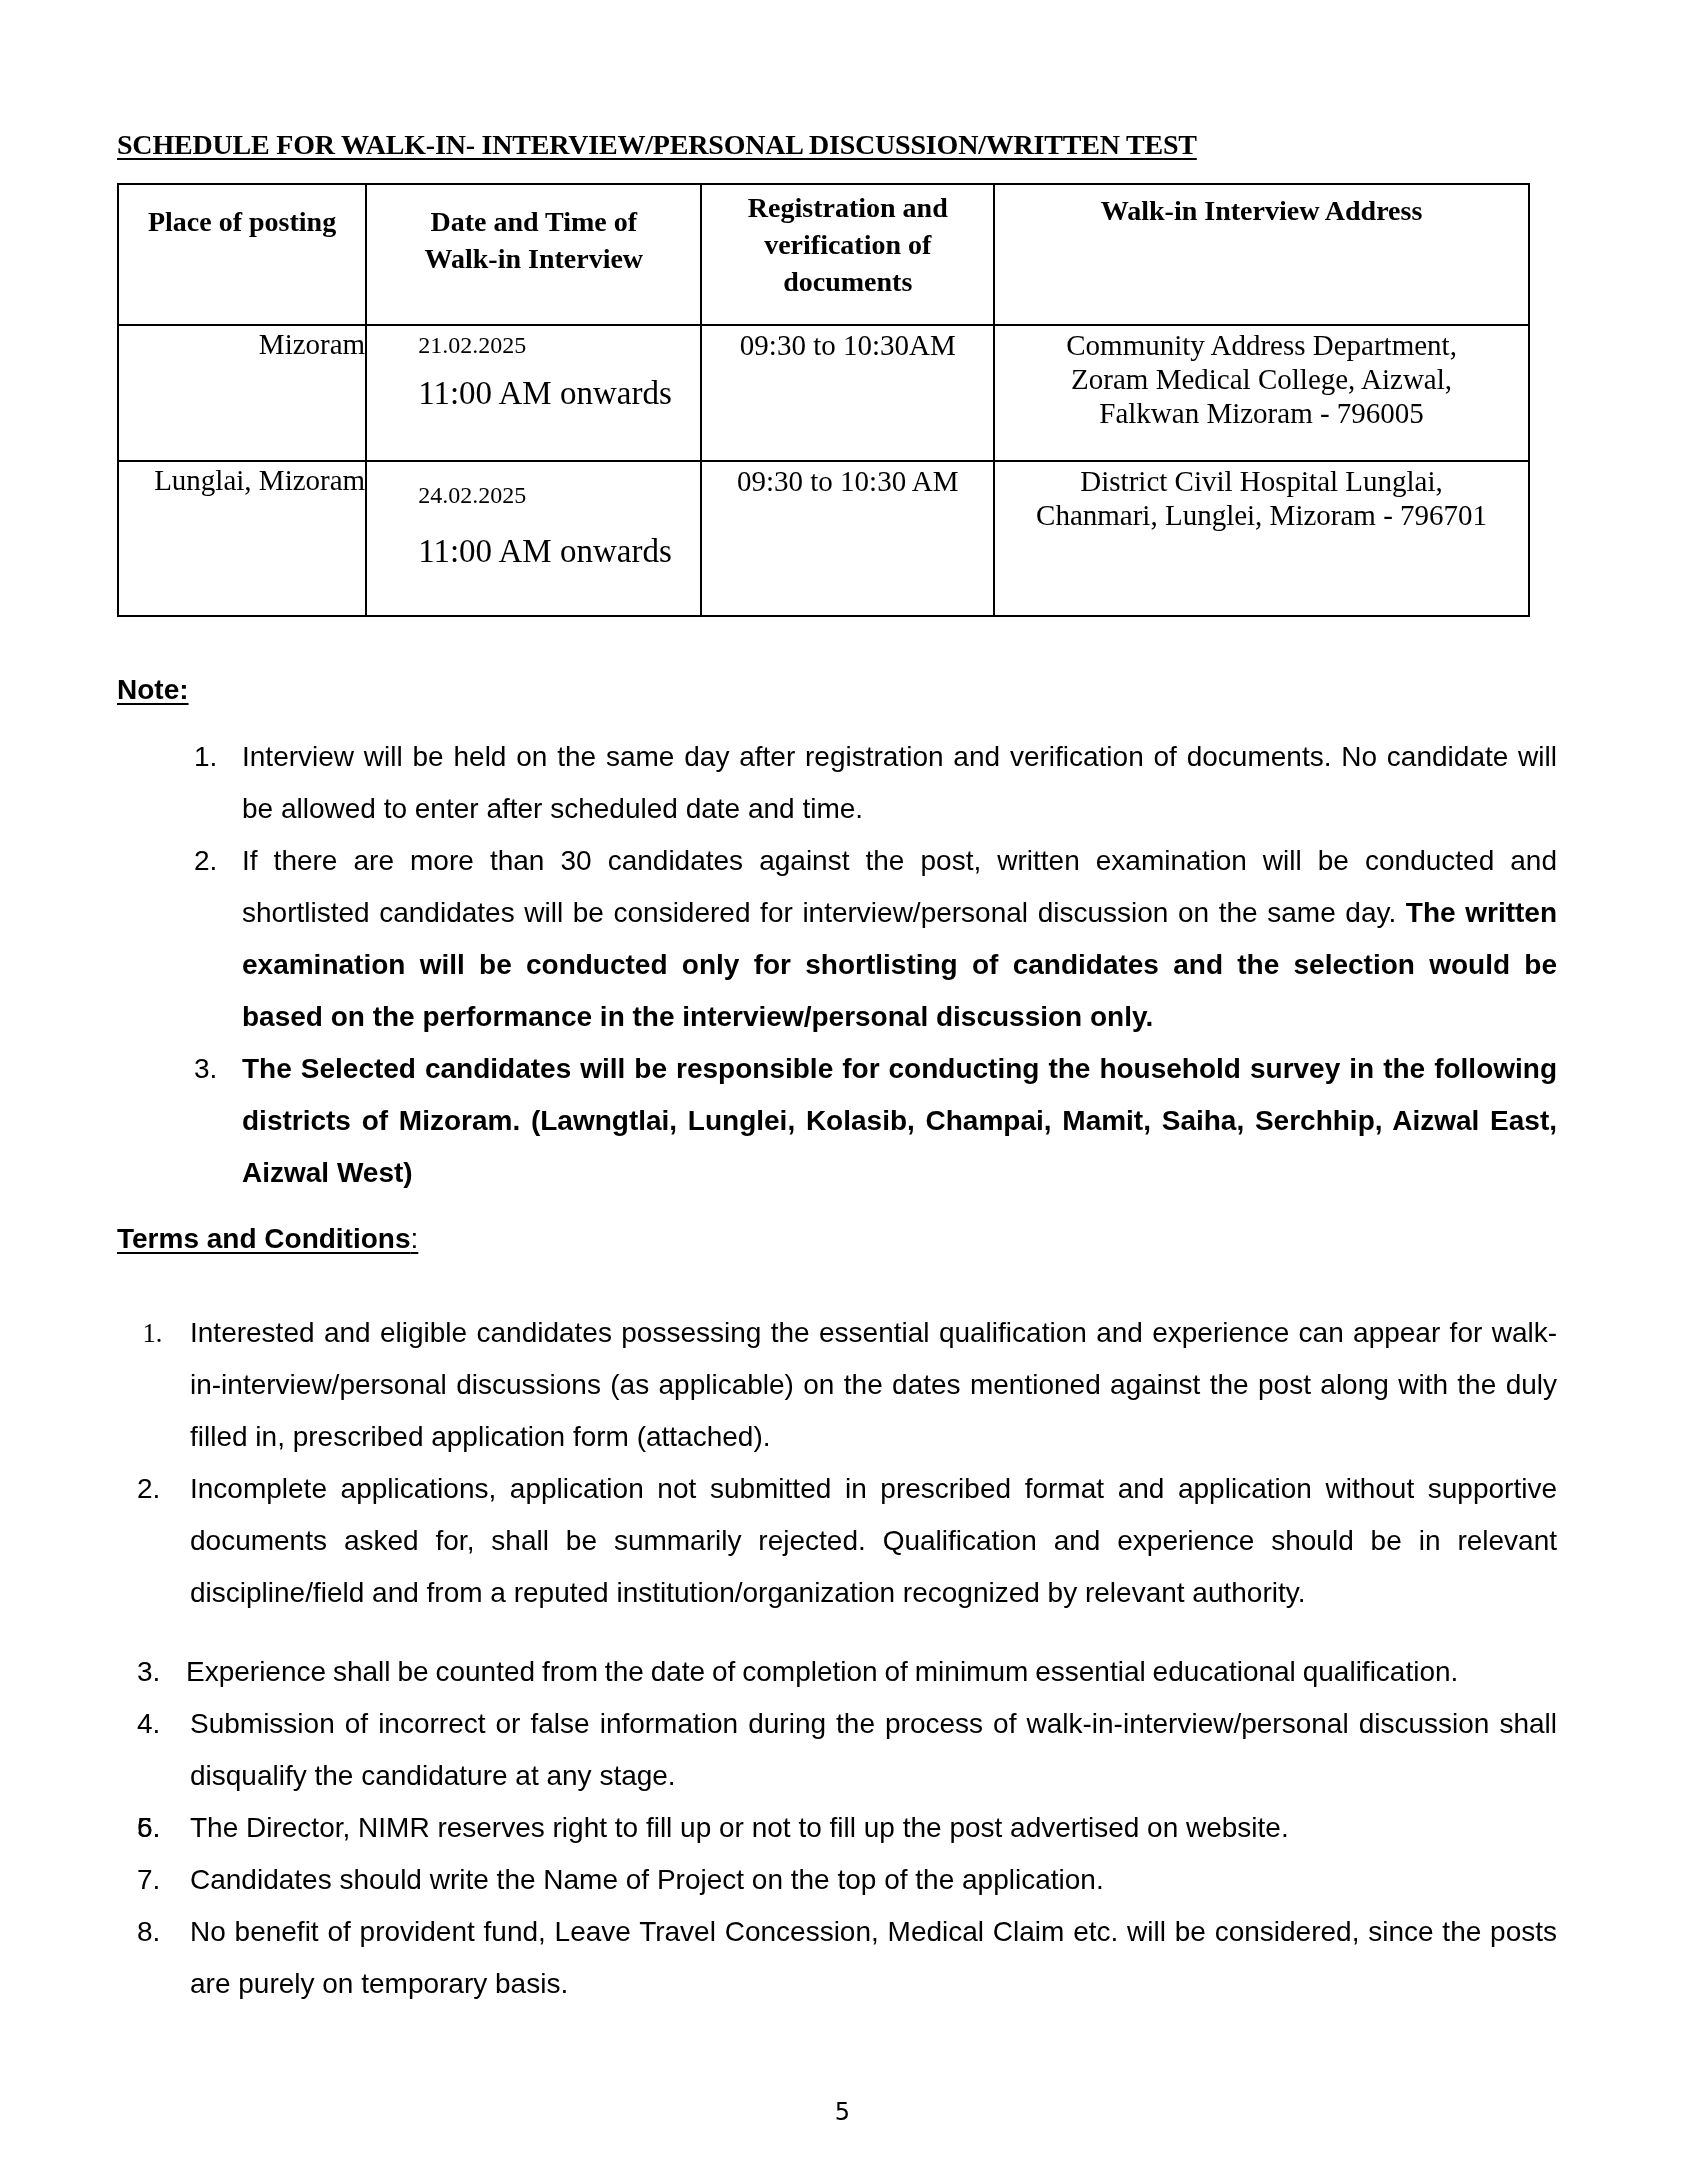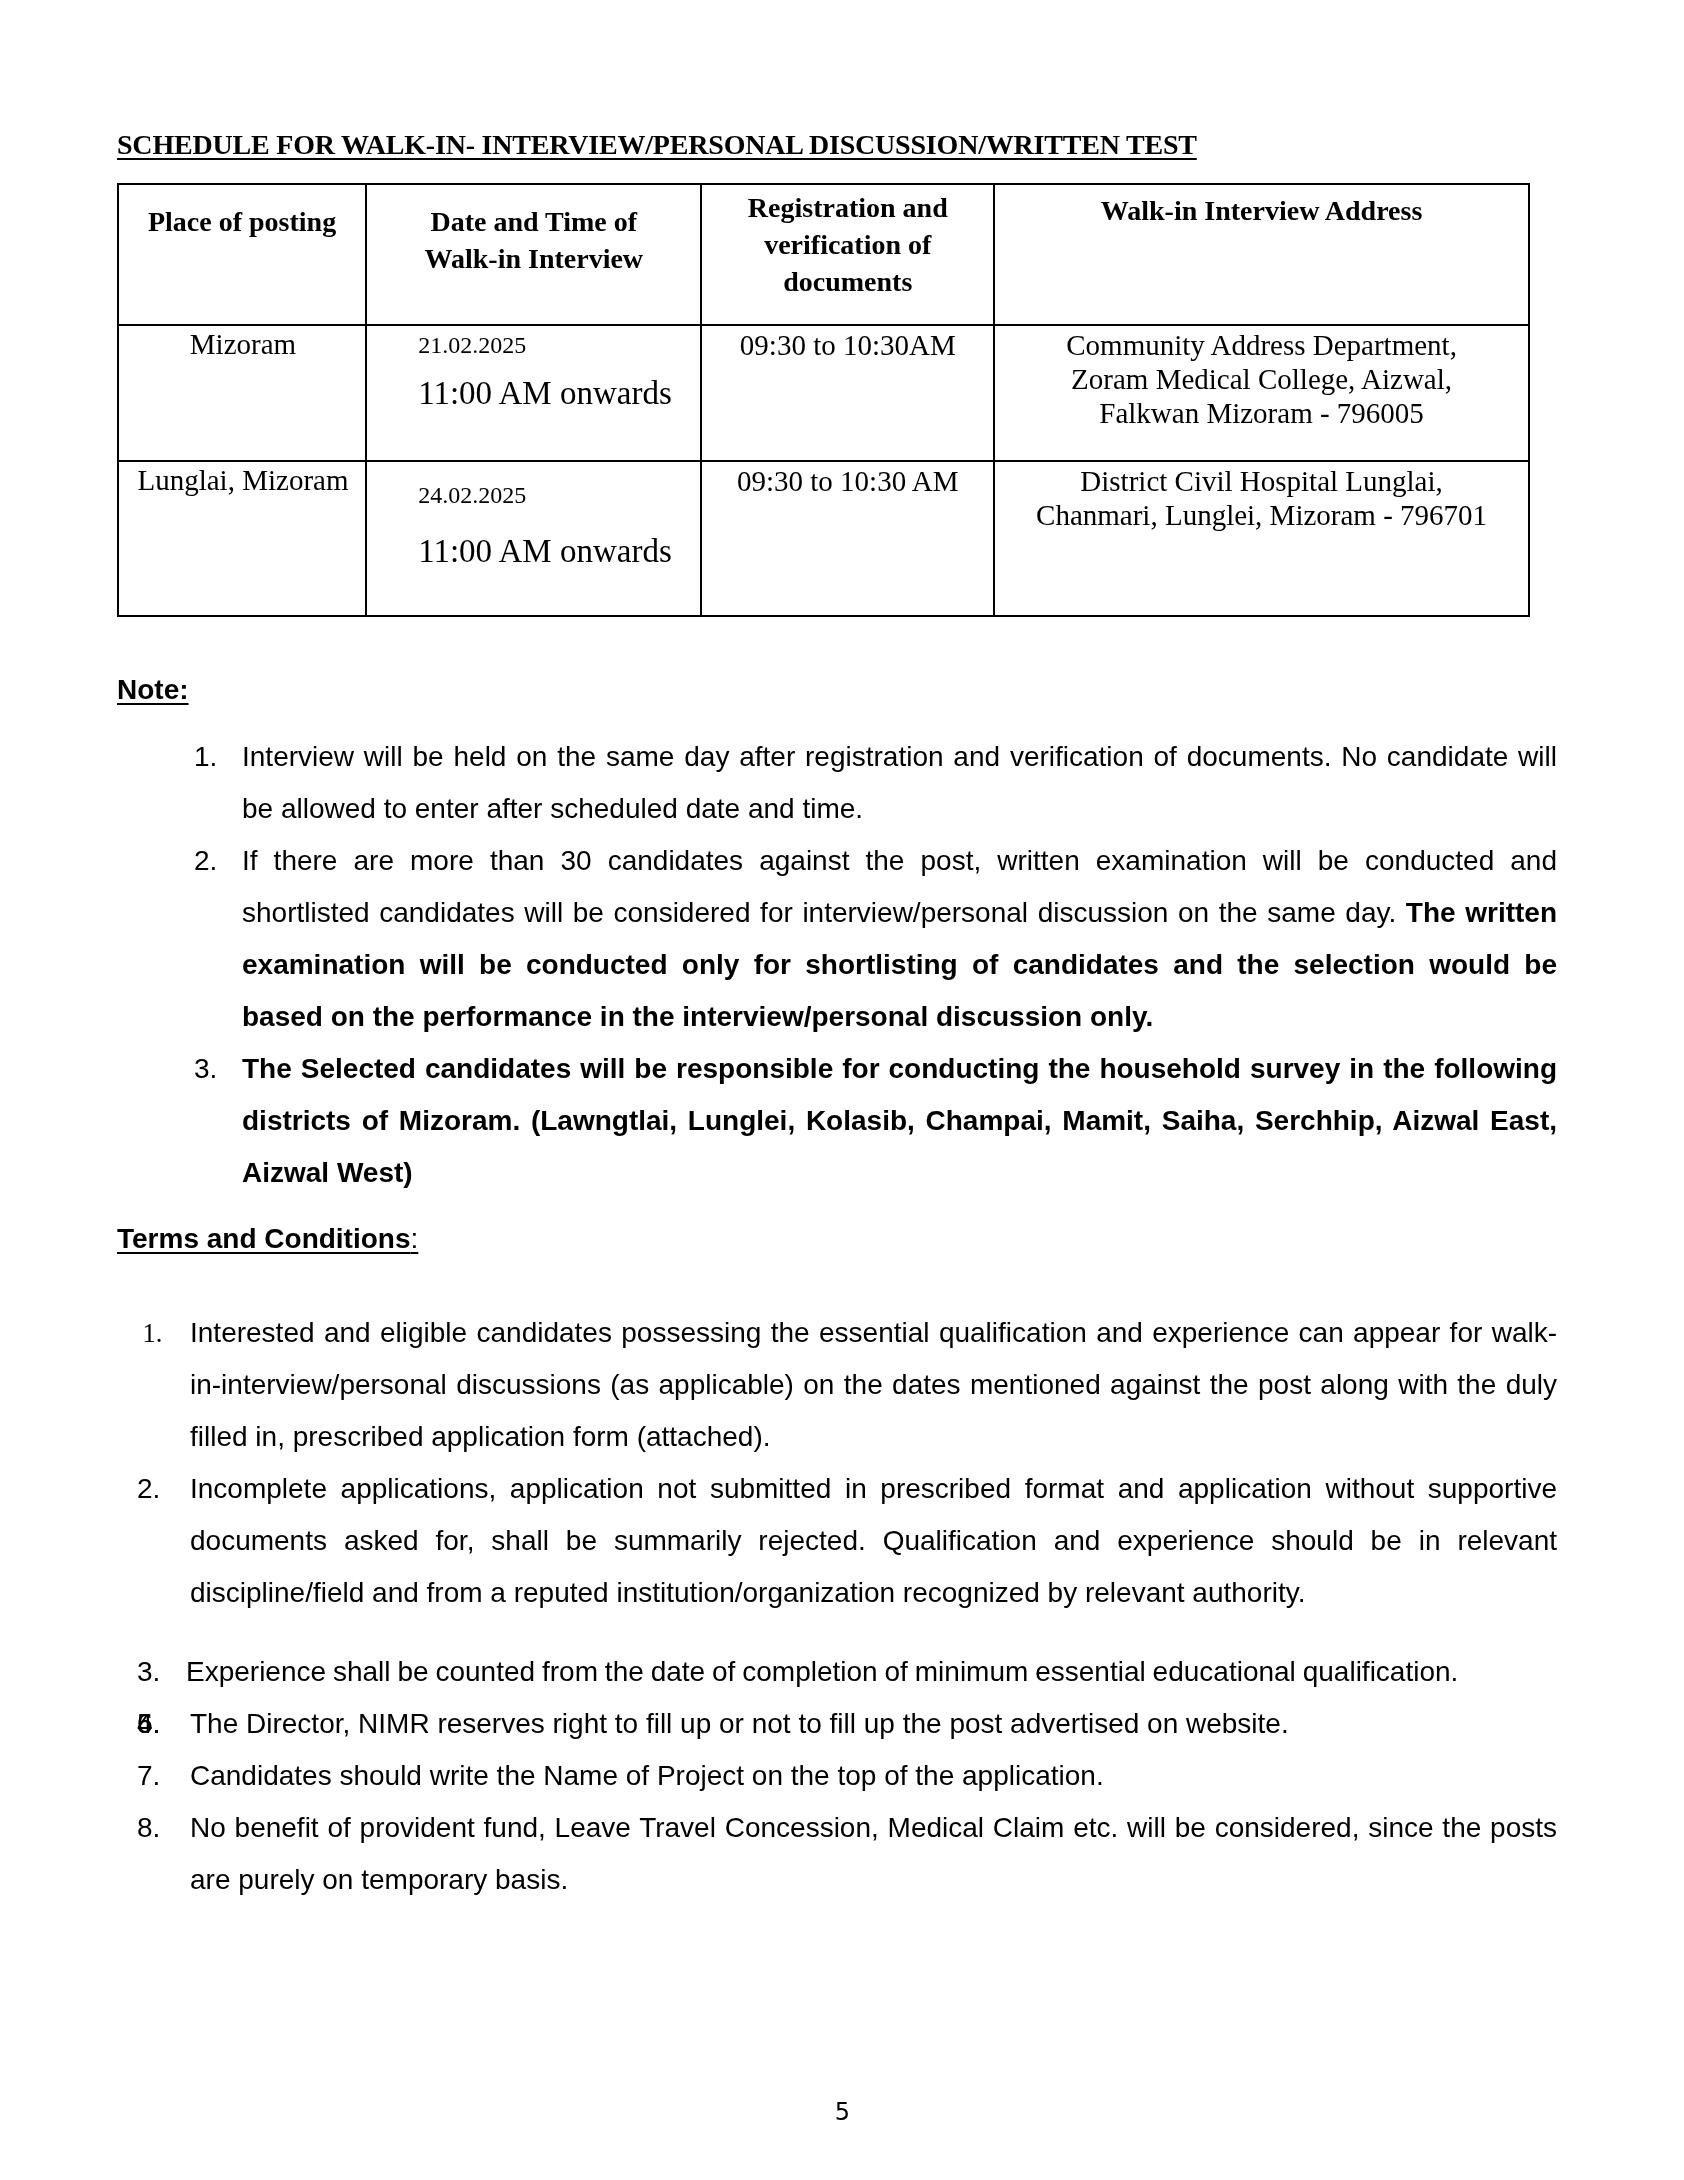--- a/index.html
+++ b/index.html
@@ -24,21 +24,21 @@
   .col2 { width: 331px; }
   .col3 { width: 289px; }
   .col4 { width: 528px; }
   th .hcell { display: flex; align-items: flex-start; justify-content: center; text-align: center; height: 100%; }
   th.c1 .hcell, th.c2 .hcell { padding-top: 18.3px; }
   th.c3 .hcell { padding-top: 3.7px; }
   th.c4 .hcell { padding-top: 7px; }
   td { font-size: 29px; line-height: 34px; }
   tr.r1 td { height: 132px; }
   tr.r2 td { height: 151px; }
-  td.place { text-align: center; padding-left: 1.8px !important; padding-top: 0.9px !important; }
+  td.place { text-align: right; padding-left: 1.8px !important; padding-top: 0.9px !important; }
   td.datecell { text-align: left; padding-left: 51px !important; }
   .date { font-size: 24px; display: block; }
   .time { font-size: 33px; display: block; }
   tr.r1 .date { margin-top: 1.8px; }
   tr.r1 .time { margin-top: 14.6px; }
   tr.r2 .date { margin-top: 16.4px; padding-left: 0; }
   tr.r2 .time { margin-top: 22px; }
   td.reg { text-align: center; padding-top: 1.8px !important; }
   td.addr { text-align: center; padding-top: 1.8px !important; }
   .addr-line { display: block; }
@@ -167,20 +167,21 @@
     <div class="item">
       <span class="num">2.</span>
       <span>Incomplete applications, application not submitted in prescribed format and application without supportive documents asked for, shall be summarily rejected. Qualification and experience should be in relevant discipline/field and from a reputed institution/organization recognized by relevant authority.</span>
     </div>
     <div class="item gap item3">
       <span class="num">3.</span>
       <span>Experience shall be counted from the date of completion of minimum essential educational qualification.</span>
     </div>
     <div class="item">
       <span class="num">4.</span>
+      <span>Submission of incorrect or false information during the process of walk-in-interview/personal discussion shall disqualify the candidature at any stage.</span>
     </div>
     <div class="item">
       <span class="num">5.</span>
     </div>
     <div class="item">
       <span class="num">6.</span>
       <span>The Director, NIMR reserves right to fill up or not to fill up the post advertised on website.</span>
     </div>
     <div class="item">
       <span class="num">7.</span>

